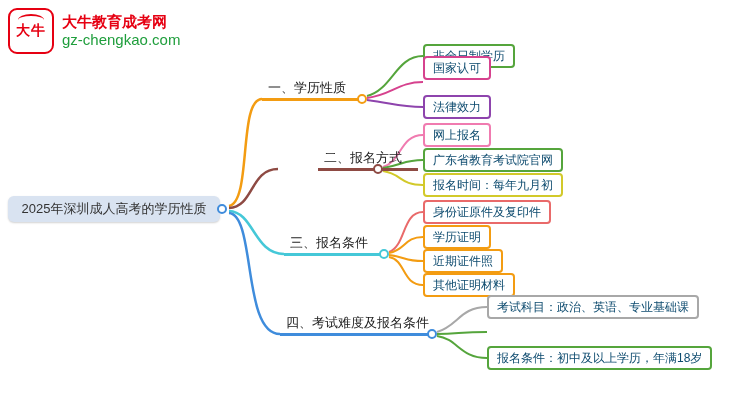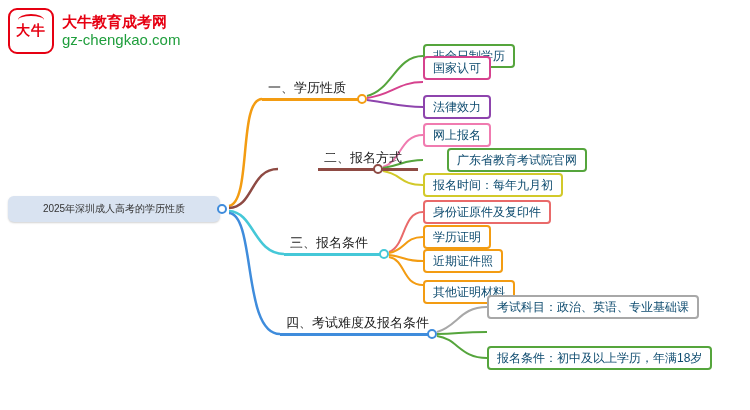--- a/index.html
+++ b/index.html
@@ -12,21 +12,21 @@
   .logo-icon{width:42px;height:42px;border:2px solid #e60012;border-radius:9px;background:#fff;
              display:flex;align-items:center;justify-content:center;position:relative;}
   .logo-icon span{color:#e60012;font-weight:bold;font-size:14px;letter-spacing:1px;}
   .logo-icon::before{content:"";position:absolute;top:4px;left:8px;width:26px;height:10px;
              border-top:2px solid #e60012;border-radius:50% 50% 0 0;}
   .logo-title{color:#e60012;font-weight:bold;font-size:15px;line-height:18px;font-family:Liberation Mono, monospace;}
   .logo-domain{color:#1f9e3c;font-size:15px;line-height:14px;}
 
   
   .central{position:absolute;left:8px;top:196px;width:212px;height:26px;line-height:26px;
-           background:#d9e3f1;border-radius:6px;text-align:center;font-size:10px;color:#333;
+           background:#d9e3f1;border-radius:6px;text-align:center;font-size:13px;color:#333;
            box-shadow:0 1px 2px rgba(0,0,0,.18);white-space:nowrap;}
 
   
   .branch{position:absolute;font-size:13px;color:#222;line-height:17px;padding:0 0 2px 6px;
           border-bottom:3px solid #000;white-space:nowrap;box-sizing:border-box;}
   .branch.b1{left:262px;top:79px;width:100px;border-bottom-color:#f39c12;}
   .branch.b2{left:278px;top:149px;width:100px;border-bottom-color:#8e4a43;margin-left:40px;}
   .branch.b3{left:284px;top:234px;width:100px;border-bottom-color:#45c8d8;}
   .branch.b4{left:280px;top:314px;width:152px;border-bottom-color:#3f8cdc;}
 
@@ -103,24 +103,24 @@
   <div class="dot d1"></div>
   <div class="dot d2"></div>
   <div class="dot d3"></div>
   <div class="dot d4"></div>
 
   <div class="leaf" style="left:423px;top:44px;border-color:#55a53c;">非全日制学历</div>
   <div class="leaf" style="left:423px;top:56px;border-color:#d6428e;">国家认可</div>
   <div class="leaf" style="left:423px;top:95px;border-color:#8e44ad;">法律效力</div>
 
   <div class="leaf" style="left:423px;top:123px;border-color:#f07bb0;">网上报名</div>
-  <div class="leaf" style="left:423px;top:148px;border-color:#55a53c;margin-left:24px;">广东省教育考试院官网</div>
+  <div class="leaf" style="left:423px;top:148px;border-color:#55a53c;">广东省教育考试院官网</div>
   <div class="leaf" style="left:423px;top:200px;border-color:#e96a6a;">身份证原件及复印件</div>
 
   <div class="leaf" style="left:423px;top:173px;border-color:#d2c92a;">报名时间：每年九月初</div>
   <div class="leaf" style="left:423px;top:225px;border-color:#f39c12;">学历证明</div>
   <div class="leaf" style="left:423px;top:249px;border-color:#f39c12;">近期证件照</div>
-  <div class="leaf" style="left:423px;top:280px;border-color:#f39c12;text-align:right;">其他证明材料</div>
+  <div class="leaf" style="left:423px;top:273px;border-color:#f39c12;text-align:right;">其他证明材料</div>
 
   <div class="leaf" style="left:487px;top:295px;border-color:#a8a8a8;">考试科目：政治、英语、专业基础课</div>
   <div class="leaf" style="left:487px;top:346px;border-color:#55a53c;">报名条件：初中及以上学历，年满18岁</div>
 
 </div>
 
 </body></html>

